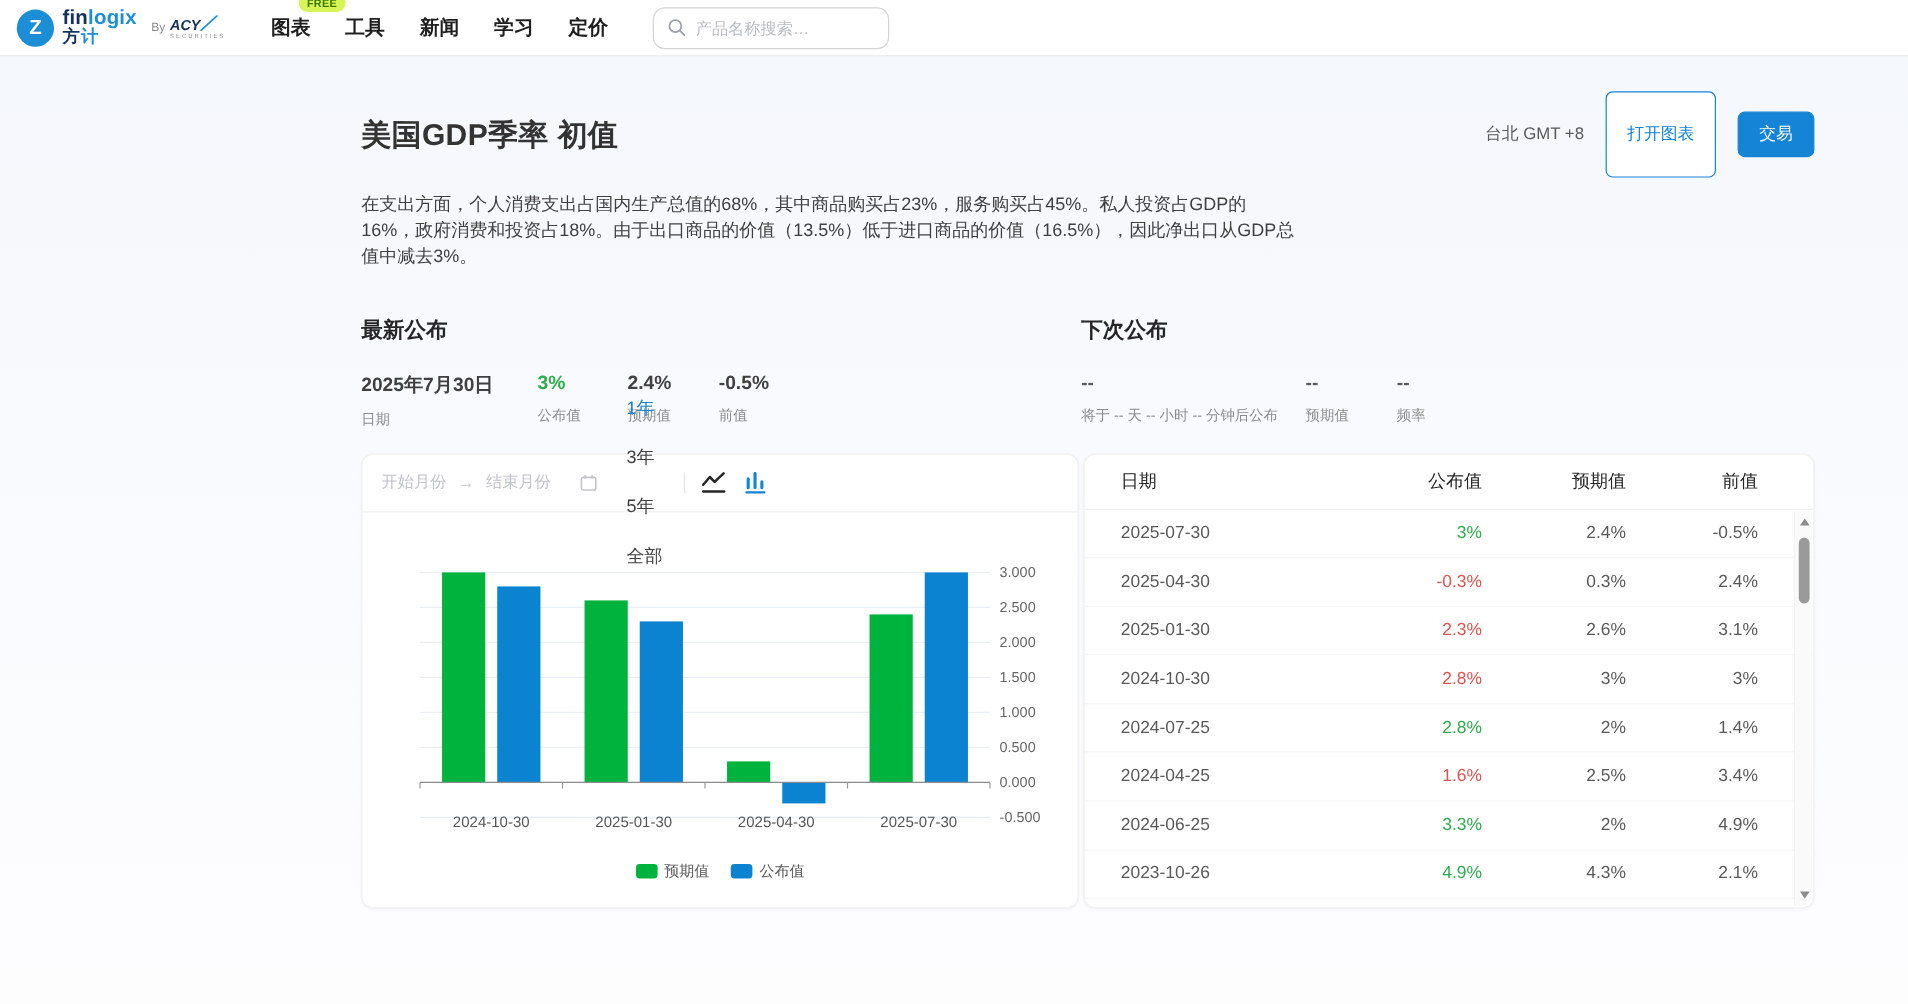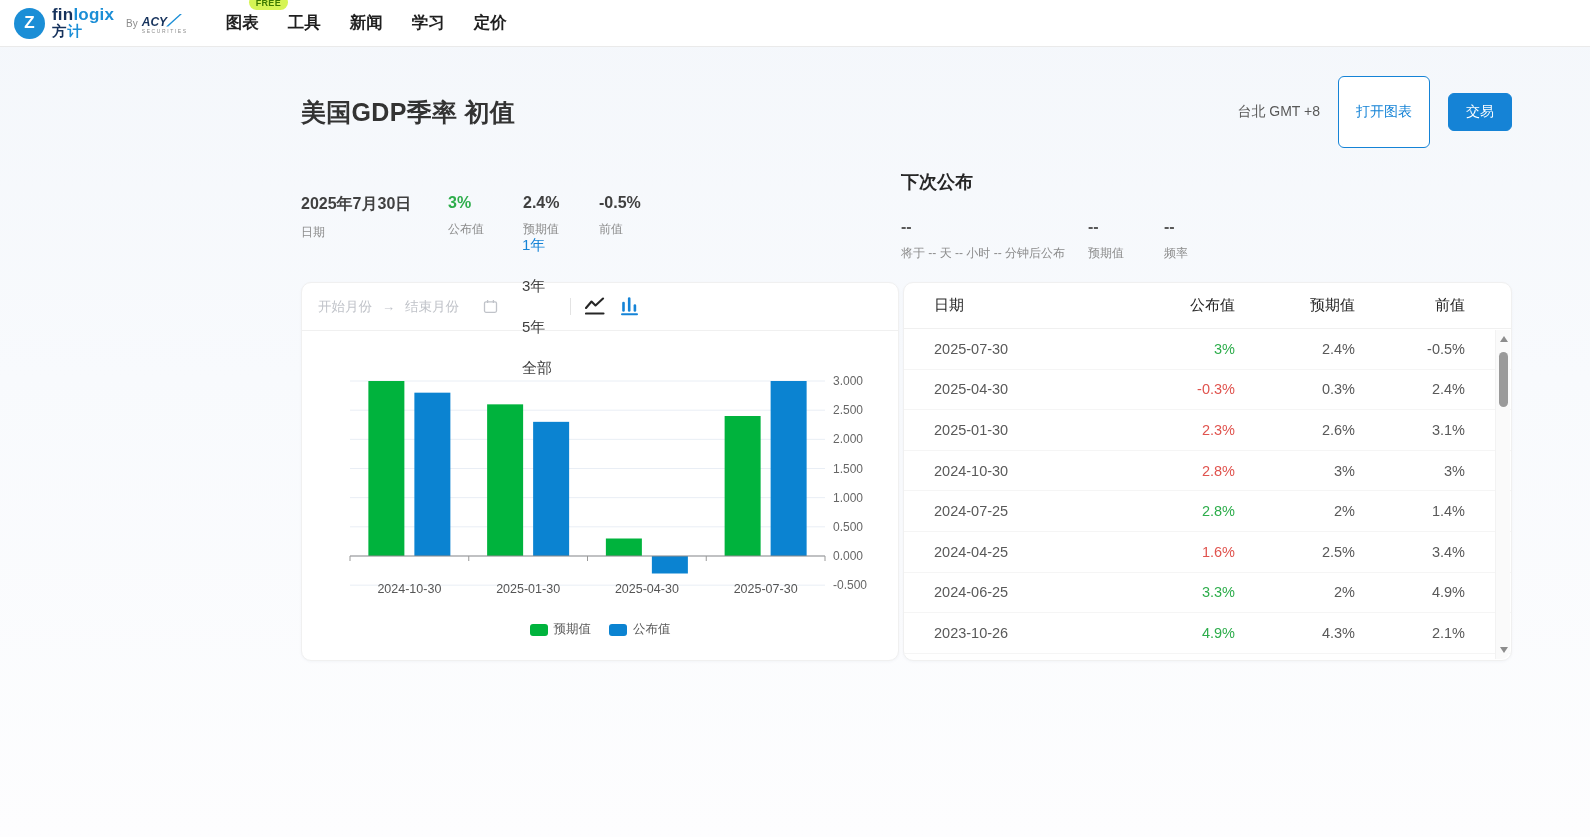--- a/index.html
+++ b/index.html
@@ -131,36 +131,47 @@
   <div class="menu">
     <div class="menu-item">
       <span>图表</span>
       <span class="free-badge">FREE</span>
     </div>
     <div class="menu-item">工具</div>
     <div class="menu-item">新闻</div>
     <div class="menu-item">学习</div>
     <div class="menu-item">定价</div>
   </div>
+  <div class="search-box">
+    <span style="display:flex">
+      <svg width="16" height="16" viewBox="0 0 16 16">
+          <circle cx="6.8" cy="6.8" r="5" fill="none" stroke="#9aa0a6" stroke-width="1.5"></circle>
+          <line x1="10.6" y1="10.6" x2="14.3" y2="14.3" stroke="#9aa0a6" stroke-width="1.5" stroke-linecap="round"></line>
+        </svg>
+    </span>
+    <input type="text" placeholder="产品名称搜索…" style="">
+  </div>
 </div>
 
 <div class="content">
 
   <div class="title-row">
     <div class="page-title">美国GDP季率 初值</div>
     <div class="title-right">
       <span class="timezone">台北 GMT +8</span>
       <button class="btn-outline">打开图表</button>
       <button class="btn-primary">交易</button>
     </div>
   </div>
 
+  <div class="desc">在支出方面，个人消费支出占国内生产总值的68%，其中商品购买占23%，服务购买占45%。私人投资占GDP的16%，政府消费和投资占18%。由于出口商品的价值（13.5%）低于进口商品的价值（16.5%），因此净出口从GDP总值中减去3%。</div>
 
   <div class="stats-row">
     <div class="stats-block latest-block">
+      <h3>最新公布</h3>
       <div class="stat-cols">
         <div class="stat-col">
           <div class="val">2025年7月30日</div>
           <div class="lbl">日期</div>
         </div>
         <div class="stat-col">
           <div class="val green">3%</div>
           <div class="lbl">公布值</div>
         </div>
         <div class="stat-col">

